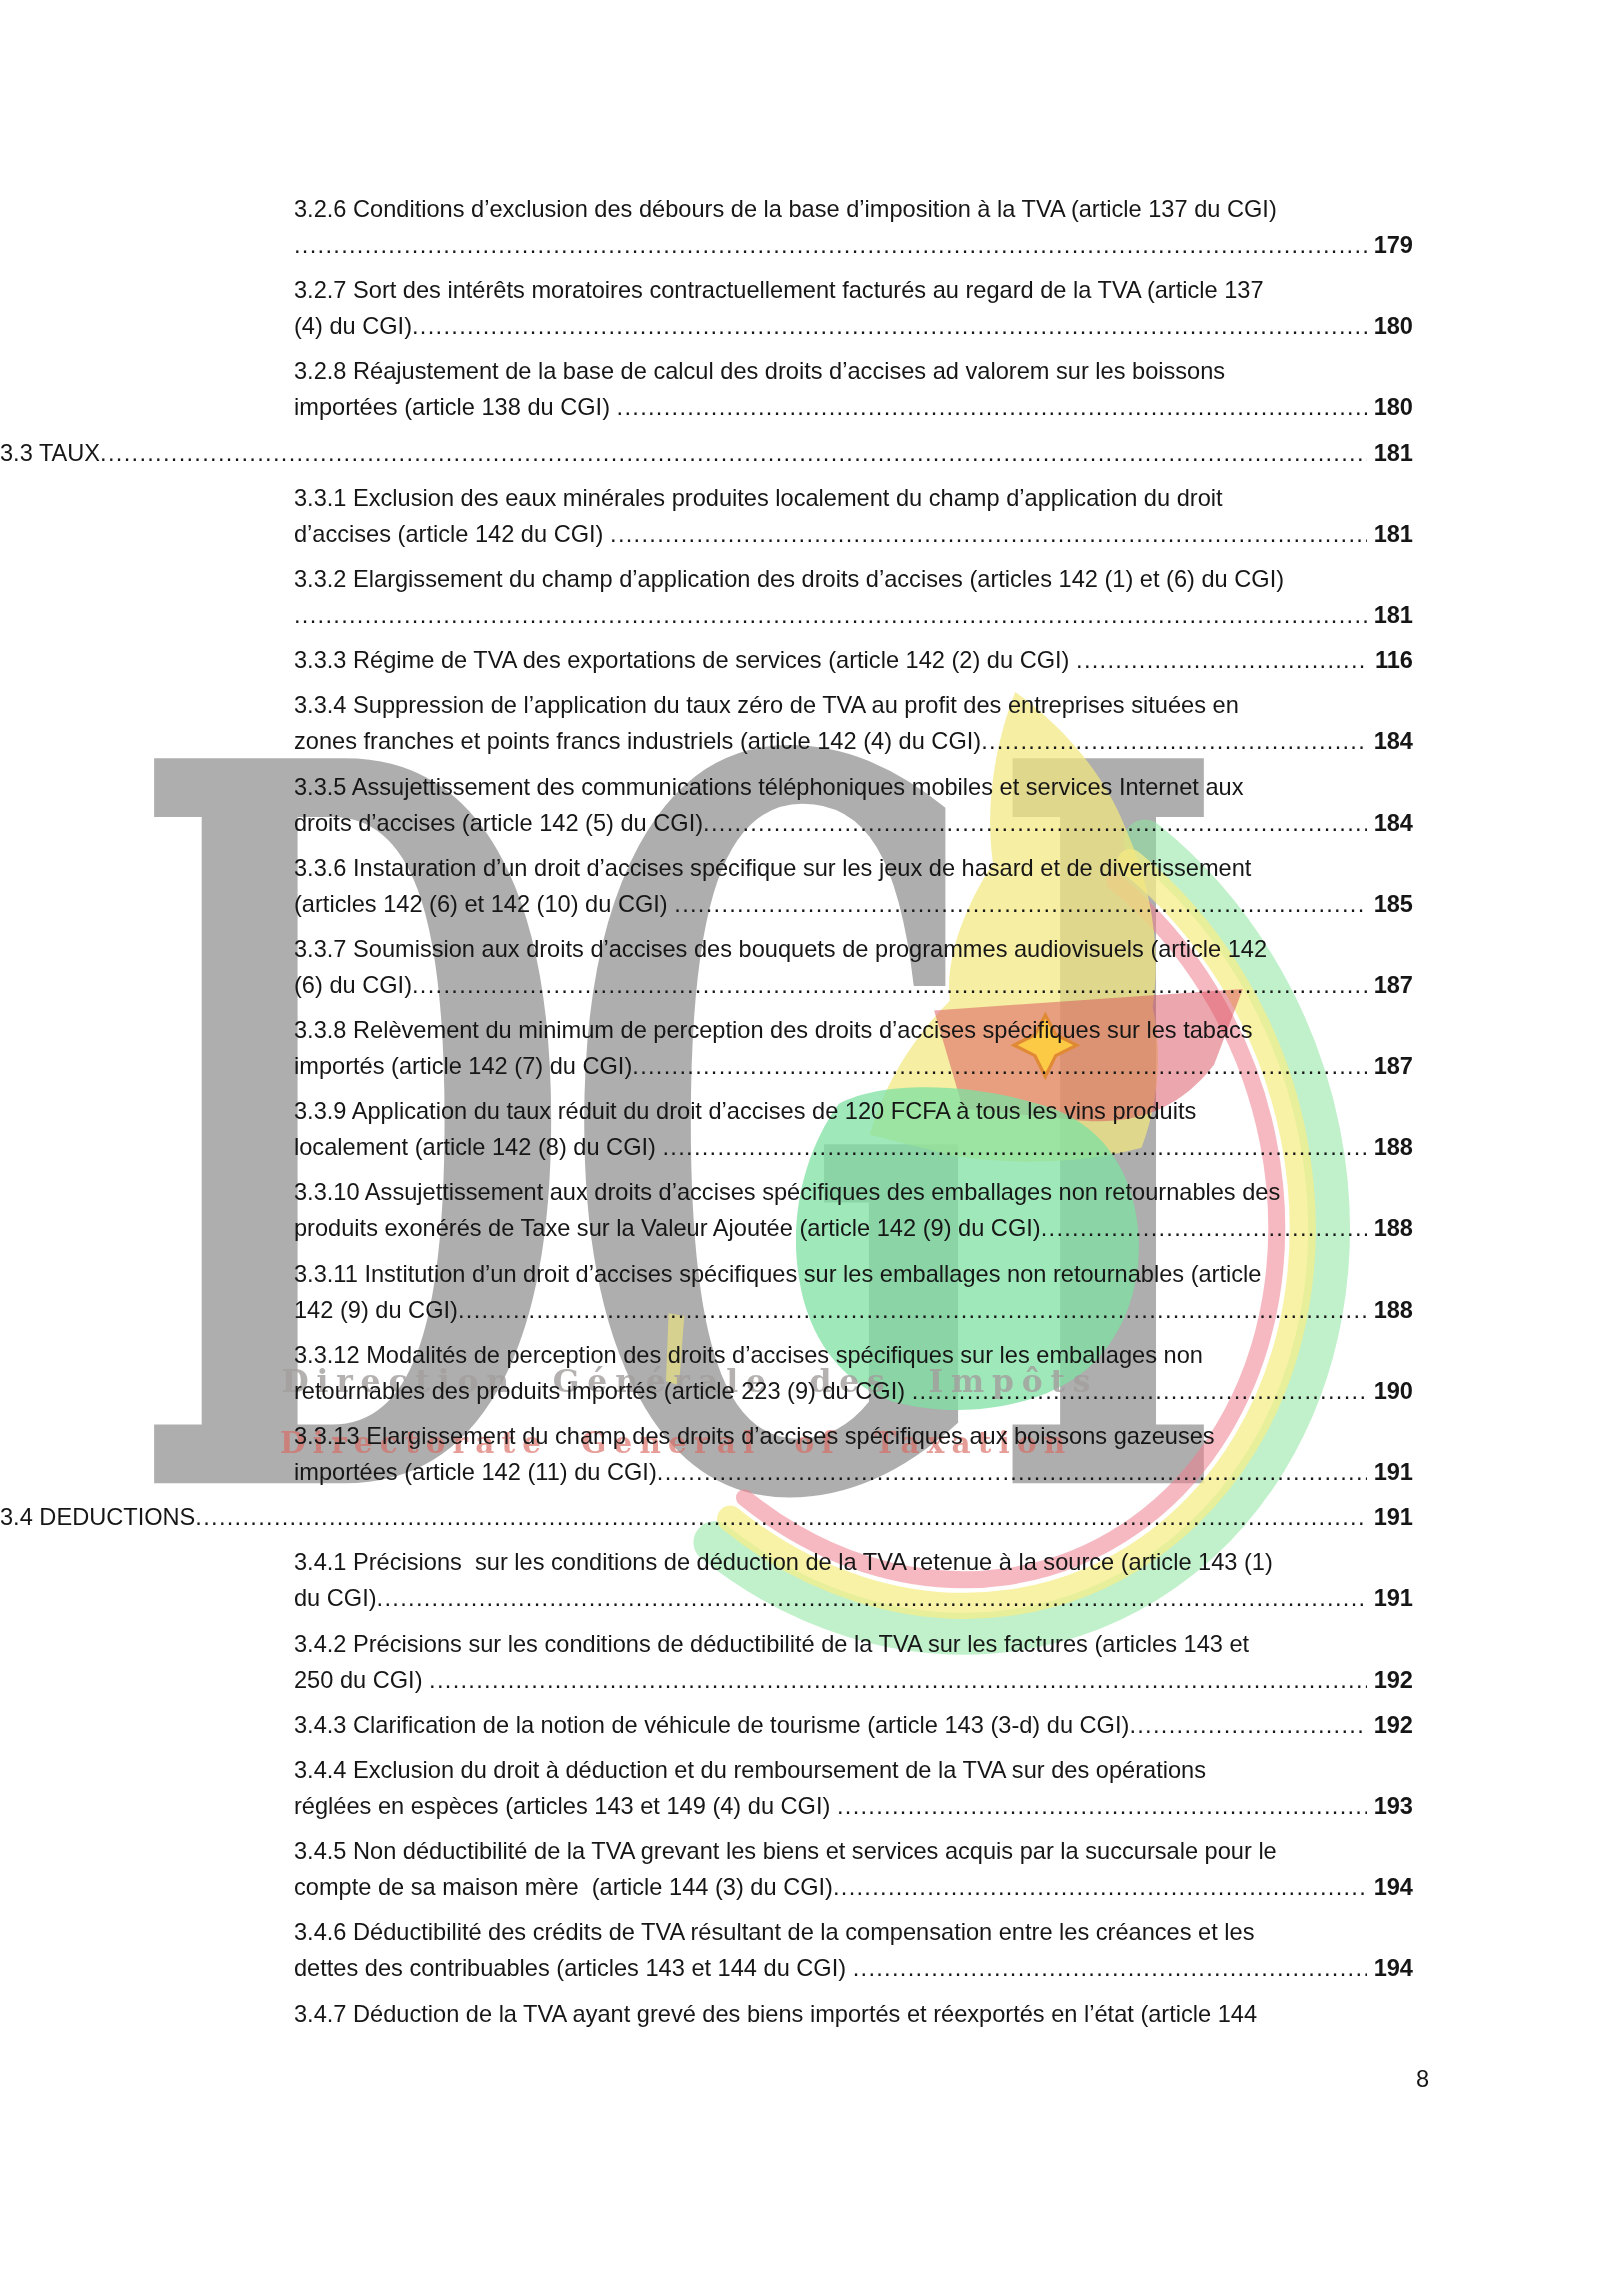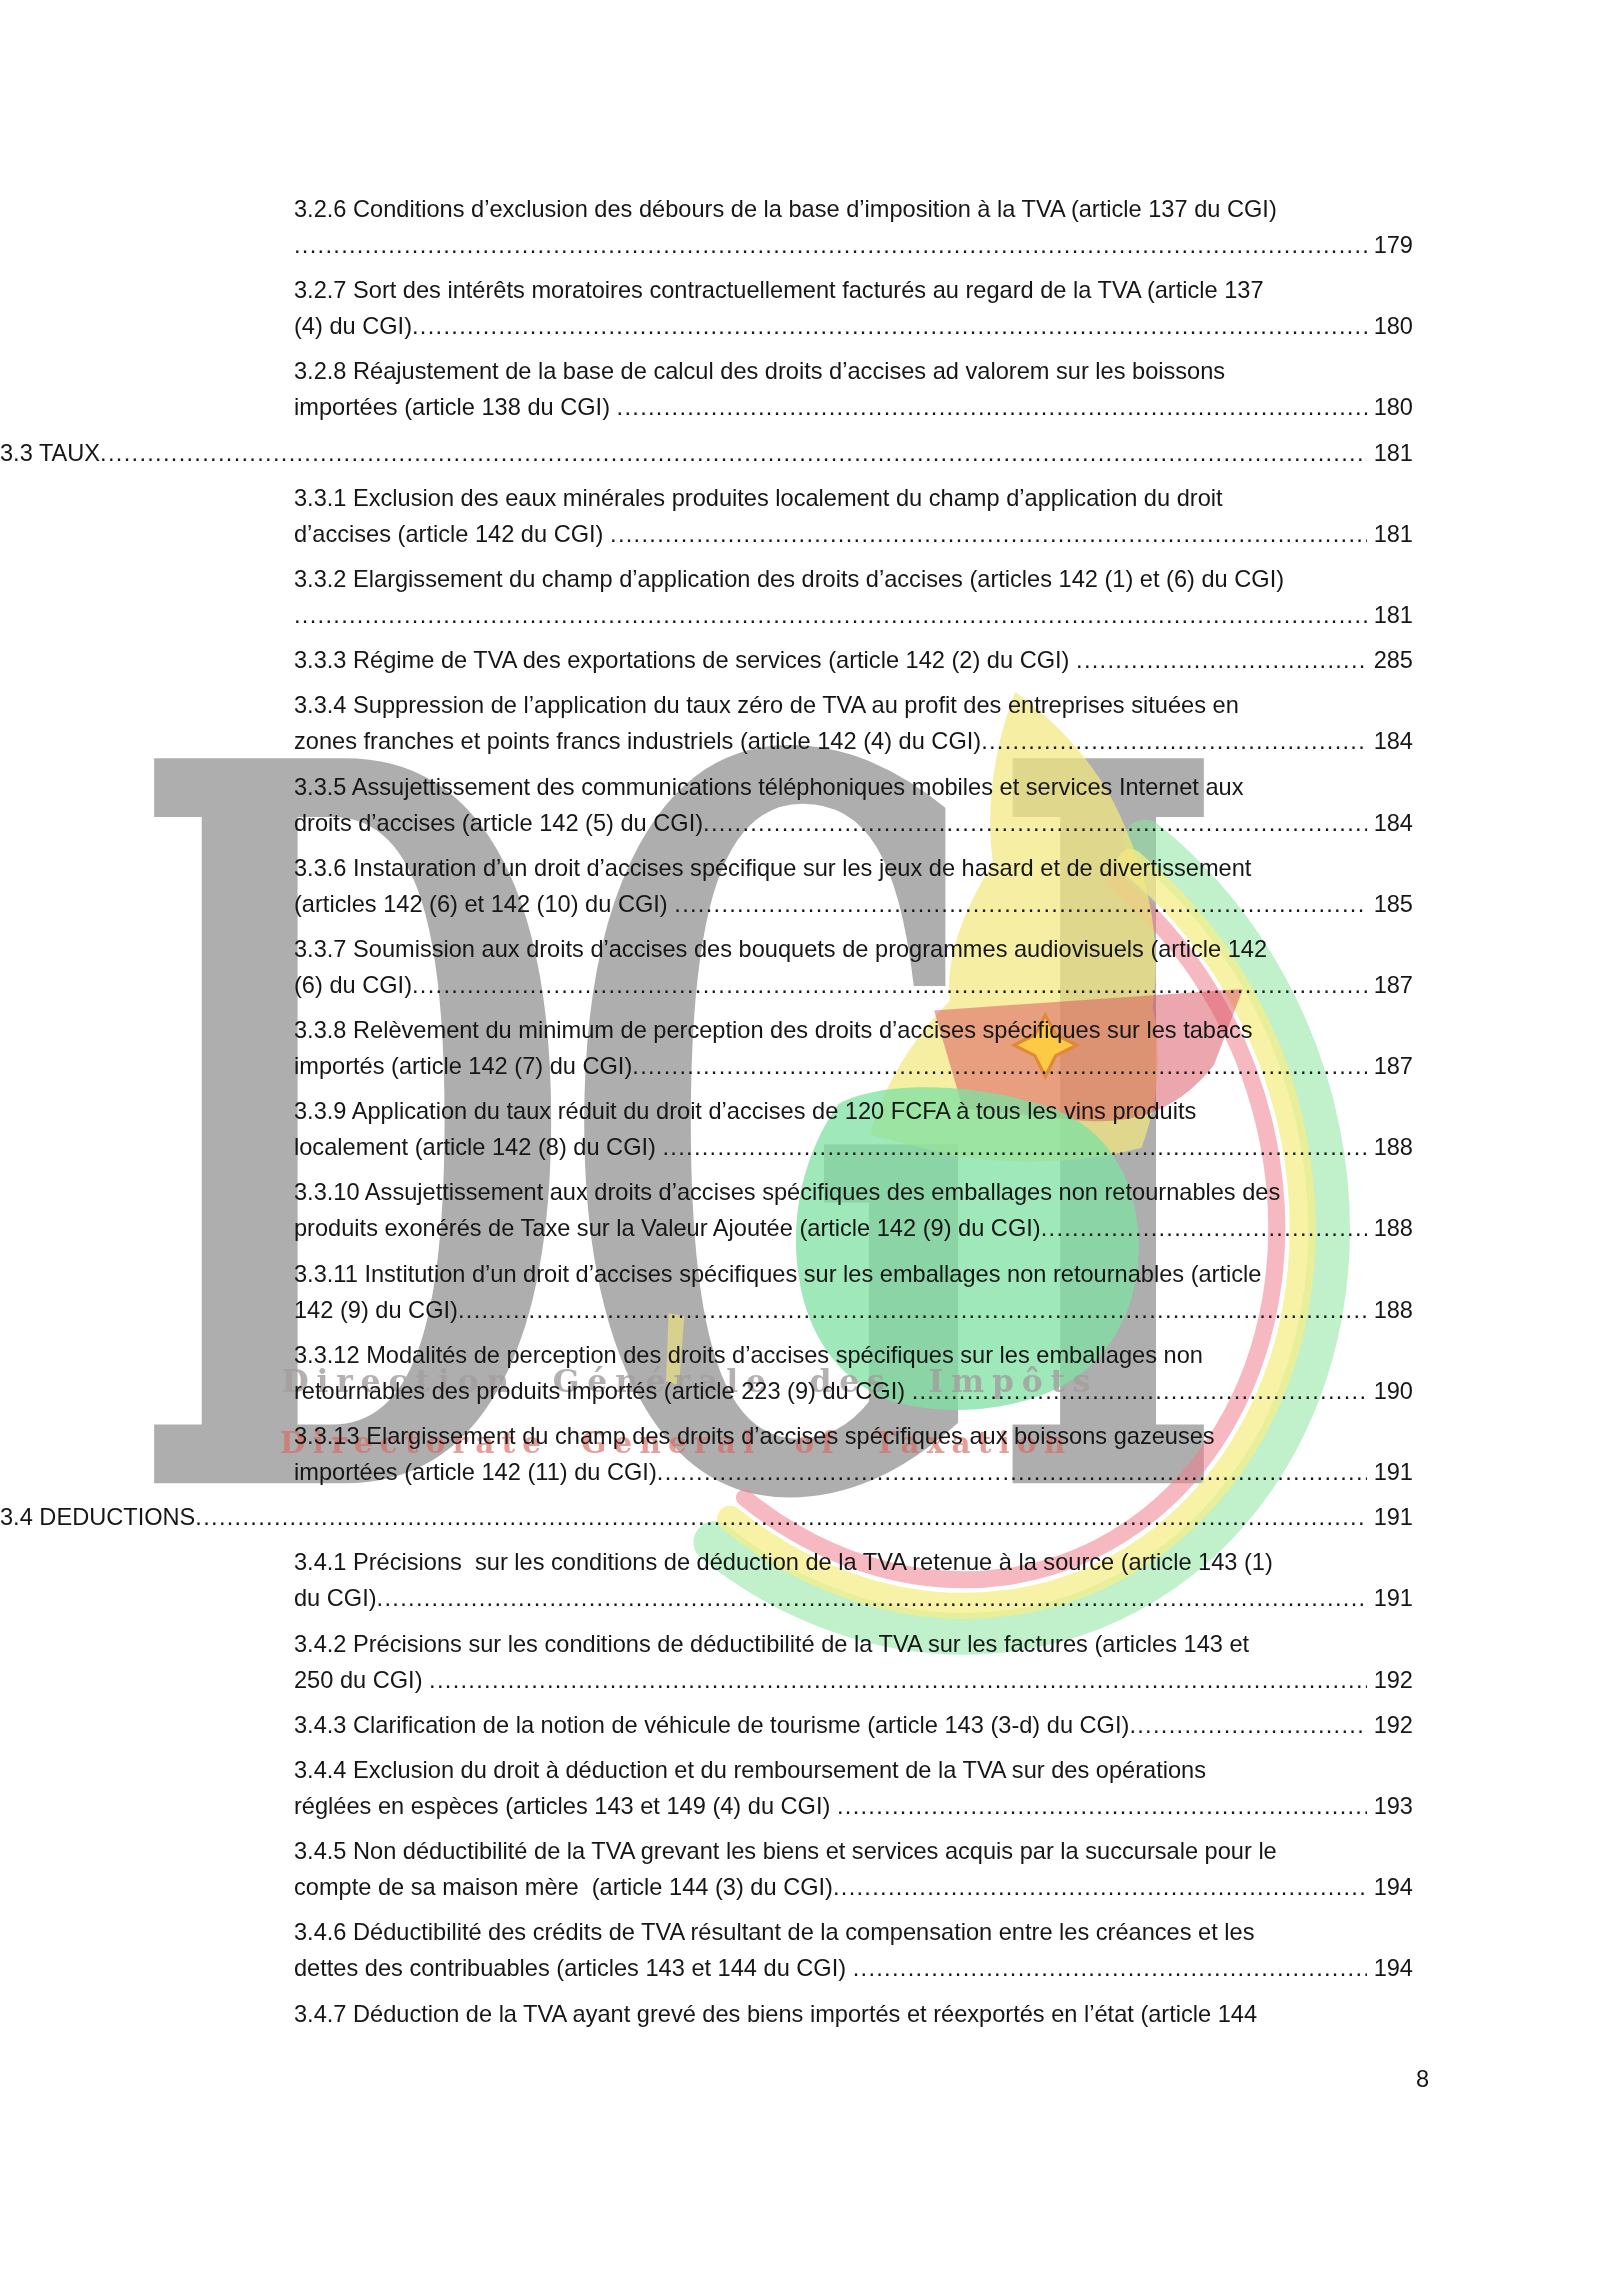--- a/index.html
+++ b/index.html
@@ -6,21 +6,21 @@
   body{width:1623px;height:2295px;background:#ffffff;font-family:"Liberation Sans",sans-serif;}
   .page{position:relative;width:1623px;height:2295px;background:#fff;overflow:hidden;}
   .watermark{position:absolute;left:0;top:0;width:1623px;height:2295px;z-index:0;pointer-events:none;}
   .toc{position:absolute;left:0;top:191px;width:1623px;z-index:1;font-size:23.6px;line-height:36px;color:#161616;}
   .entry{margin-bottom:9.2px;text-align:right;}
   .entry .line{display:flex;align-items:baseline;padding-right:210px;}
   .lvl0 .line{}
   .lvl1 .line{padding-left:294px;}
   .t{flex:0 0 auto;white-space:pre;}
   .leader{flex:1 1 auto;min-width:0;overflow:hidden;white-space:nowrap;letter-spacing:1.3px;}
-  .pg{flex:0 0 auto;padding-left:6.5px;}
+  .pg{flex:0 0 auto;padding-left:6.5px;font-weight:bold;}
   .footer-num{position:absolute;top:2061px;right:194px;z-index:1;font-size:23.6px;line-height:36px;color:#161616;}
   .wm-org{font-family:"DejaVu Serif",serif;font-weight:bold;}
 </style>
 </head>
 <body>
 
 <div class="page">
 
   <svg class="watermark" viewBox="0 0 2481 3509" xmlns="http://www.w3.org/2000/svg">
 
@@ -117,21 +117,21 @@
       <span class="t"></span>
       <span class="leader">................................................................................................................................................................................................................................................................................................................................................................................................................</span>
       <span class="pg">181</span>
     </div>
       </div>
       <div class="entry lvl1">
 
   <div class="line">
       <span class="t">3.3.3 Régime de TVA des exportations de services (article 142 (2) du CGI) </span>
       <span class="leader">................................................................................................................................................................................................................................................................................................................................................................................................................</span>
-      <span class="pg">285</span>
+      <span class="pg">116</span>
     </div>
       </div>
       <div class="entry lvl1">
 
   <div class="line">
       <span class="t">3.3.4 Suppression de l’application du taux zéro de TVA au profit des entreprises situées en</span>
 
     </div>
         <div class="line">
       <span class="t">zones franches et points francs industriels (article 142 (4) du CGI)</span>

